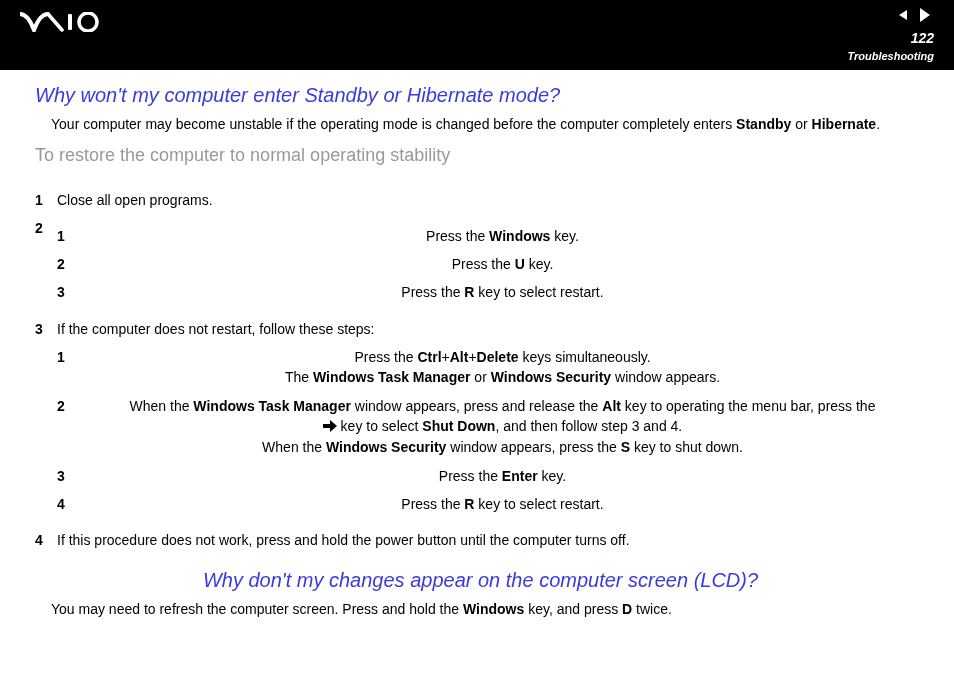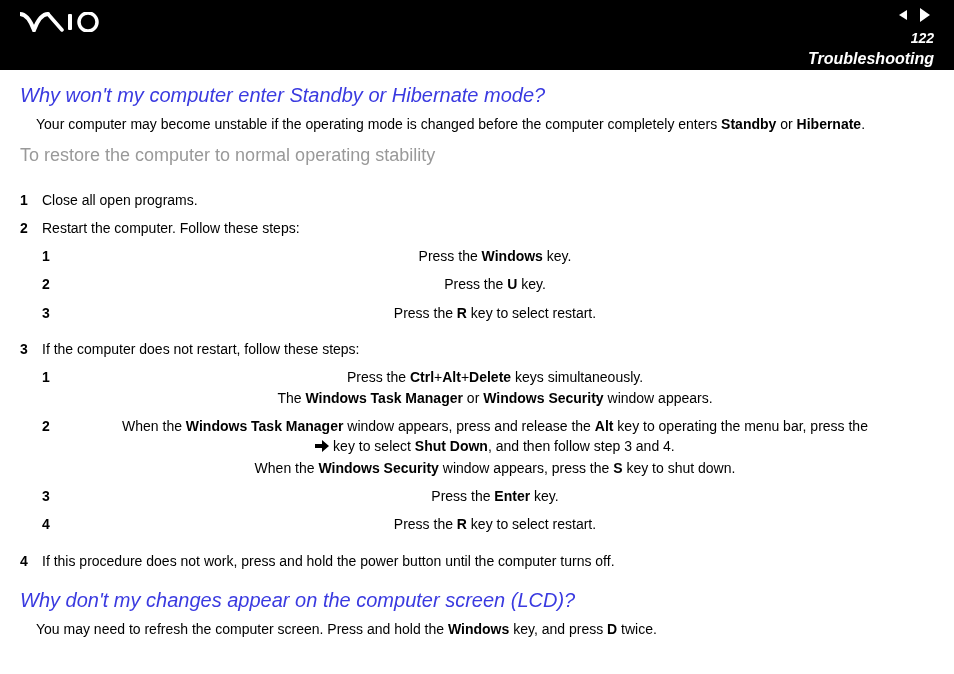--- a/index.html
+++ b/index.html
@@ -45,24 +45,24 @@
     font-style: italic;
     font-weight: bold;
     font-size: 14px;
   }
   .section-title {
     position: absolute;
     top: 50px;
     right: 20px;
     font-style: italic;
     font-weight: bold;
-    font-size: 16px;
+    font-size: 11px;
   }
   .content {
-    padding: 14px 28px 20px 20px;
+    padding: 14px 28px 20px 35px;
   }
   .question {
     color: #3a3ae0;
     font-style: italic;
     font-size: 20px;
     margin-bottom: 8px;
     font-weight: normal;
   }
   .body-text {
     font-size: 14px;
@@ -111,21 +111,21 @@
   }
   ol.substeps > li > .sub-body {
     flex: 1;
     text-align: center;
   }
   .bold { font-weight: bold; }
   .arrow-right-icon {
     display: inline-block;
     vertical-align: middle;
   }
-  .second-q { margin-top: 18px; }
+  .second-q { margin-top: 18px; text-align: center; }
 </style>
 </head>
 <body>
 
 <div class="header">
   <div class="logo">
     <svg width="88" height="20" viewBox="0 0 88 20" class="logo-svg">
       <path d="M0 2 Q8 2 14 18 Q20 2 28 2" stroke="#fff" stroke-width="4" fill="none" stroke-linecap="round"></path>
       <path d="M28 2 L42 18" stroke="#fff" stroke-width="3.5" fill="none" stroke-linecap="round"></path>
       <rect x="48" y="2" width="4" height="16" rx="1"></rect>
@@ -159,21 +159,20 @@
   <p class="subheading">To restore the computer to normal operating stability</p>
 
   <ol class="steps">
     <li>
       <span class="num">1</span>
       <div class="step-body">Close all open programs.</div>
     </li>
     <li>
       <span class="num">2</span>
       <div class="step-body">
-        <span>Restart the computer. Follow these steps:</span>
         <ol class="substeps">
           <li>
             <span class="num">1</span>
             <div class="sub-body"><span>Press the </span><span class="bold">Windows</span><span> key.</span></div>
           </li>
           <li>
             <span class="num">2</span>
             <div class="sub-body"><span>Press the </span><span class="bold">U</span><span> key.</span></div>
           </li>
           <li>

